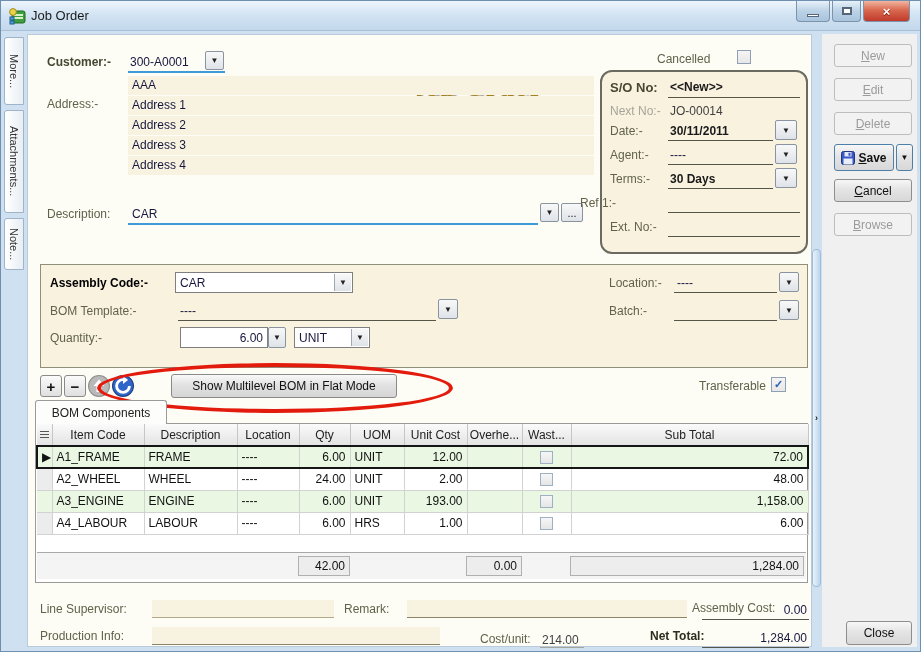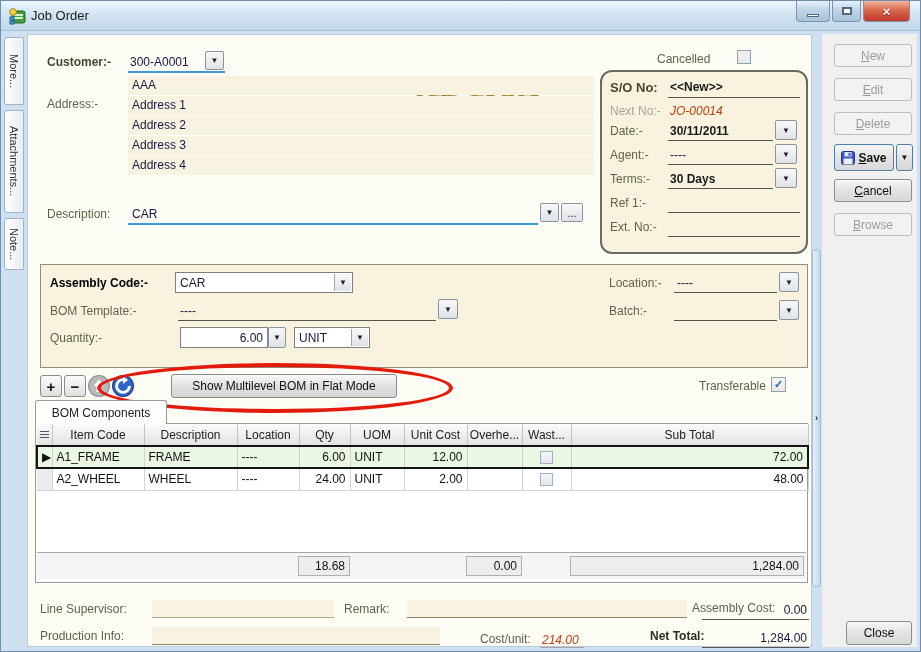--- a/index.html
+++ b/index.html
@@ -34,21 +34,21 @@
   
   #form{
     position:absolute; left:26px; top:33px; width:785px; height:613px;
     background:#fdfcf5; border:1px solid #b9cadb;
   }
   .lbl{ position:absolute; font-size:12px; color:#62624a; white-space:nowrap; }
   .lbl.bold{ font-weight:bold; color:#474732; }
   .lbl.grey{ color:#a5a59b; }
   .val{ position:absolute; font-size:12px; color:#16163e; white-space:nowrap; }
   .val.bold{ font-weight:bold; color:#1a1a1a; }
-  .val.grey{ color:#c2410c;font-style:italic; }
+  .val.grey{ color:#404040; }
   .underline{ position:absolute; height:1px; background:#8a8468; }
   .underline.dark{ background:#55554a; }
   .underline.blue{ height:2px; background:#3f9bd8; }
   .cream-strip{ position:absolute; background:#f8f3e0; }
   .ddbtn{
     position:absolute; background:linear-gradient(#f8f8f8,#dfe3e8);
     border:1px solid #8a94a0; border-radius:2px; color:#222;
     display:flex; align-items:center; justify-content:center; font-size:8px;
   }
   .checkbox{
@@ -223,21 +223,21 @@
     <div class="underline dark" style="left:640px; top:105px; width:105px;"></div>
     <div class="ddbtn" style="left:747px; top:85px; width:22px; height:20px;">▼</div>
     <span class="lbl" style="left:582px; top:113px;">Agent:-</span>
     <span class="val" style="left:642px; top:113px;">----</span>
     <div class="underline dark" style="left:640px; top:129px; width:105px;"></div>
     <div class="ddbtn" style="left:747px; top:109px; width:22px; height:20px;">▼</div>
     <span class="lbl" style="left:582px; top:137px;">Terms:-</span>
     <span class="val bold" style="left:642px; top:137px;">30 Days</span>
     <div class="underline dark" style="left:640px; top:153px; width:105px;"></div>
     <div class="ddbtn" style="left:747px; top:133px; width:22px; height:20px;">▼</div>
-    <span class="lbl" style="left:582px; top:161px;">Ref 1:-</span>
+    <span class="lbl" style="left:552px; top:161px;">Ref 1:-</span>
     <span class="val" style="left:642px; top:161px;"></span>
     <div class="underline dark" style="left:640px; top:177px; width:132px;"></div>
     <span class="lbl" style="left:582px; top:185px;">Ext. No:-</span>
     <span class="val" style="left:642px; top:185px;"></span>
     <div class="underline dark" style="left:640px; top:201px; width:132px;"></div>
 
     <div class="panel" style="left:12px; top:229px; width:768px; height:104px;"></div>
     <span class="lbl bold" style="left:22px; top:241px; color:#000000;">Assembly Code:-</span>
     <div class="combo" style="left:147px; top:237px; width:178px; height:21px;">
       <span>CAR</span>
@@ -336,24 +336,52 @@
           <td>----</td>
               <td class="num">24.00</td>
           <td>UNIT</td>
               <td class="num">2.00</td>
           <td class="num"></td>
           <td>
                 <div class="cell-check"></div>
               </td>
           <td class="num">48.00</td>
         </tr>
+        <tr class="green">
+          <td class="sel"></td>
+          <td>A3_ENGINE</td>
+              <td>ENGINE</td>
+          <td>----</td>
+              <td class="num">6.00</td>
+          <td>UNIT</td>
+              <td class="num">193.00</td>
+          <td class="num"></td>
+          <td>
+                <div class="cell-check"></div>
+              </td>
+          <td class="num">1,158.00</td>
+        </tr>
+        <tr>
+          <td class="sel"></td>
+          <td>A4_LABOUR</td>
+              <td>LABOUR</td>
+          <td>----</td>
+              <td class="num">6.00</td>
+          <td>HRS</td>
+              <td class="num">1.00</td>
+          <td class="num"></td>
+          <td>
+                <div class="cell-check"></div>
+              </td>
+          <td class="num">6.00</td>
+        </tr>
       </tbody>
         </table>
       <div class="grid-footer">
-        <div class="fbox num" style="left:261px; width:52px;">18.68</div>
+        <div class="fbox num" style="left:261px; width:52px;">42.00</div>
         <div class="fbox num" style="left:429px; width:56px;">0.00</div>
         <div class="fbox num" style="left:533px; width:234px;">1,284.00</div>
       </div>
     </div>
 
     <span class="lbl" style="left:12px; top:567px;">Line Supervisor:</span>
     <div class="cream-strip" style="left:124px; top:565px; width:182px; height:18px; border-bottom:1px solid #b3a98a;"></div>
     <span class="lbl" style="left:316px; top:567px;">Remark:</span>
     <div class="cream-strip" style="left:379px; top:565px; width:280px; height:18px; border-bottom:1px solid #8a8468;"></div>
     <span class="lbl" style="left:664px; top:566px;">Assembly Cost:</span>

